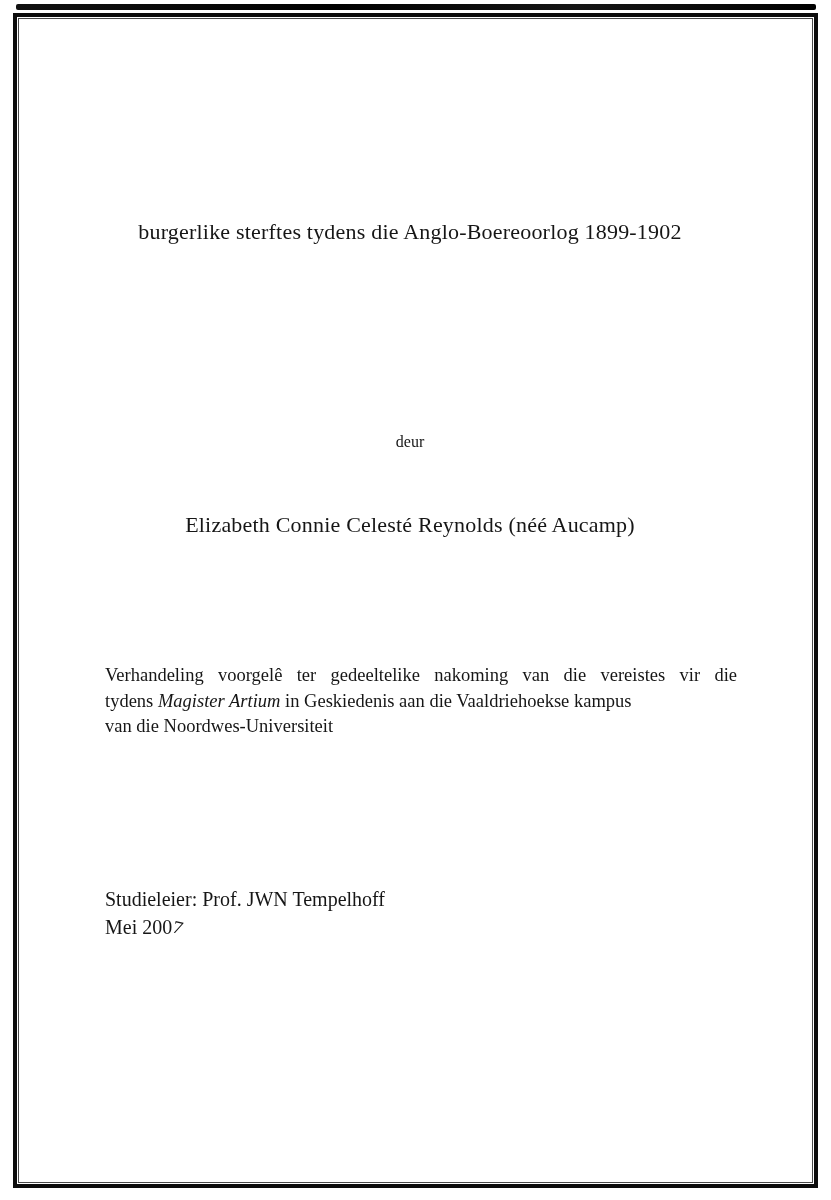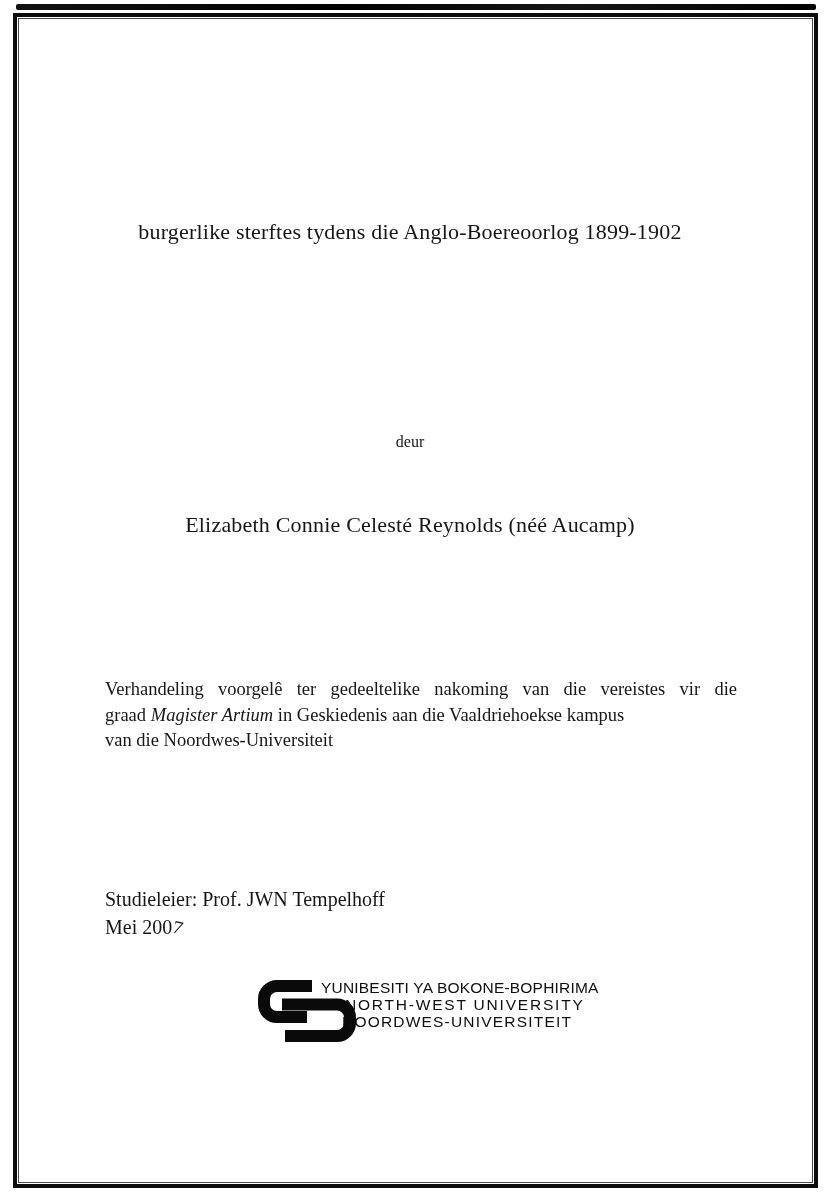--- a/index.html
+++ b/index.html
@@ -37,21 +37,21 @@
     font-size:16px;text-align:center;
   }
   .author{
     position:absolute;top:512px;left:80px;width:660px;
     font-size:22px;text-align:center;letter-spacing:0.2px;
   }
   .statement{
     position:absolute;top:663px;left:105px;width:632px;
     font-size:18.5px;line-height:25.5px;
   }
-  .statement .just{text-align:justify;text-align-last:justify;margin-top:14px;}
+  .statement .just{text-align:justify;text-align-last:justify;}
   .statement .it{font-style:italic;}
   .supervisor{
     position:absolute;top:886px;left:105px;
     font-size:20px;line-height:27.5px;
   }
   .seven{display:inline-block;transform:rotate(14deg) scaleY(0.92);transform-origin:60% 60%;}
   .logo{position:absolute;top:978px;left:257px;width:340px;height:72px;}
   .logo svg{position:absolute;left:0;top:2px;display:block;}
   .lt{
     position:absolute;white-space:nowrap;
@@ -76,32 +76,23 @@
   <div class="title">
     <div>burgerlike sterftes tydens die Anglo-Boereoorlog 1899-1902</div>
   </div>
 
   <div class="byline">deur</div>
 
   <div class="author">Elizabeth Connie Celesté Reynolds (néé Aucamp)</div>
 
   <div class="statement">
     <div class="just">Verhandeling voorgelê ter gedeeltelike nakoming van die vereistes vir die</div>
-    <div><span>graad </span><span class="it">Magister Artium</span><span> in Geskiedenis aan die Vaaldriehoekse kampus</span></div>
+    <div><span>tydens </span><span class="it">Magister Artium</span><span> in Geskiedenis aan die Vaaldriehoekse kampus</span></div>
     <div>van die Noordwes-Universiteit</div>
   </div>
 
   <div class="supervisor">
     <div>Studieleier: Prof. JWN Tempelhoff</div>
     <div><span>Mei 200</span><span class="seven">7</span></div>
   </div>
 
-  <div class="logo">
-    <svg width="100" height="64" viewBox="0 0 100 64" aria-hidden="true">
-      <path d="M 55 6 H 20 A 13 13 0 0 0 7 19 V 24 A 13 13 0 0 0 20 37 H 50" fill="none" stroke="#0a0a0a" stroke-width="12"></path>
-      <path d="M 25 24.5 H 80 A 13 13 0 0 1 93 37.5 V 43 A 13 13 0 0 1 80 56 H 28" fill="none" stroke="#0a0a0a" stroke-width="12"></path>
-    </svg>
-    <div class="lt lt1">YUNIBESITI YA BOKONE-BOPHIRIMA</div>
-    <div class="lt lt2">NORTH-WEST UNIVERSITY</div>
-    <div class="lt lt3">NOORDWES-UNIVERSITEIT</div>
-  </div>
 
 </div>
 
 </body></html>

